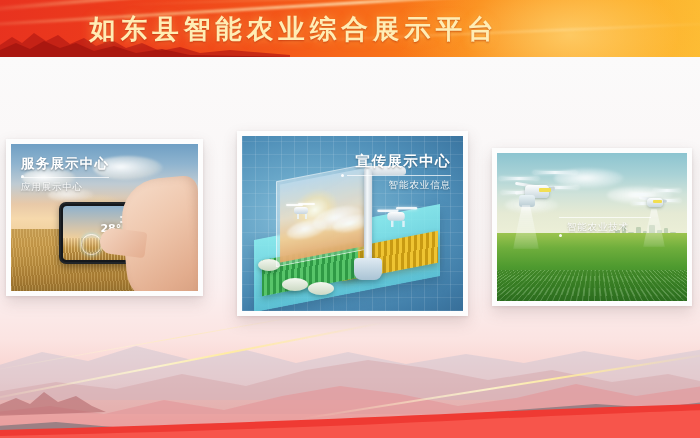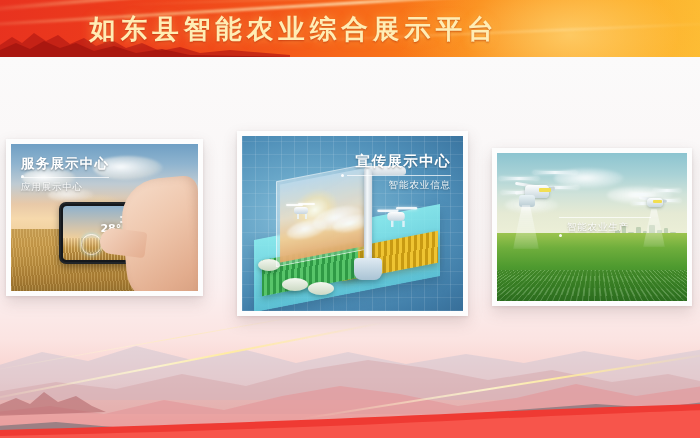--- a/index.html
+++ b/index.html
@@ -480,18 +480,18 @@
         <div class="dr-rotor" style="left:26px; top:12px; width:26px;"></div>
         <div class="dr-arm" style="left:10px; top:11px; width:28px; transform:rotate(8deg);"></div>
         <div class="dr-core" style="left:18px; top:11px; width:16px; height:9px;"></div>
         <div class="c3-yellow" style="left:24px; top:13px; width:9px; height:3px;"></div>
         <div class="dr-spray" style="left:14px; top:22px; width:22px; height:38px; clip-path:polygon(38% 0, 62% 0, 100% 100%, 0 100%);"></div>
       </div>
 
       <div class="card-text" style="left:62px; top:60px;">
         <div class="card-rule" style="width:92px;"></div>
         <div class="card-dot" style="left:0px; top:21px;"></div>
-        <div class="card-sub" style="letter-spacing:.8px; padding-left:8px;">智能农业生产</div>
+        <div class="card-sub" style="letter-spacing:.8px; padding-left:8px;">智能农业技术</div>
       </div>
     </div>
   </div>
 
 </div>
 
 </body></html>

